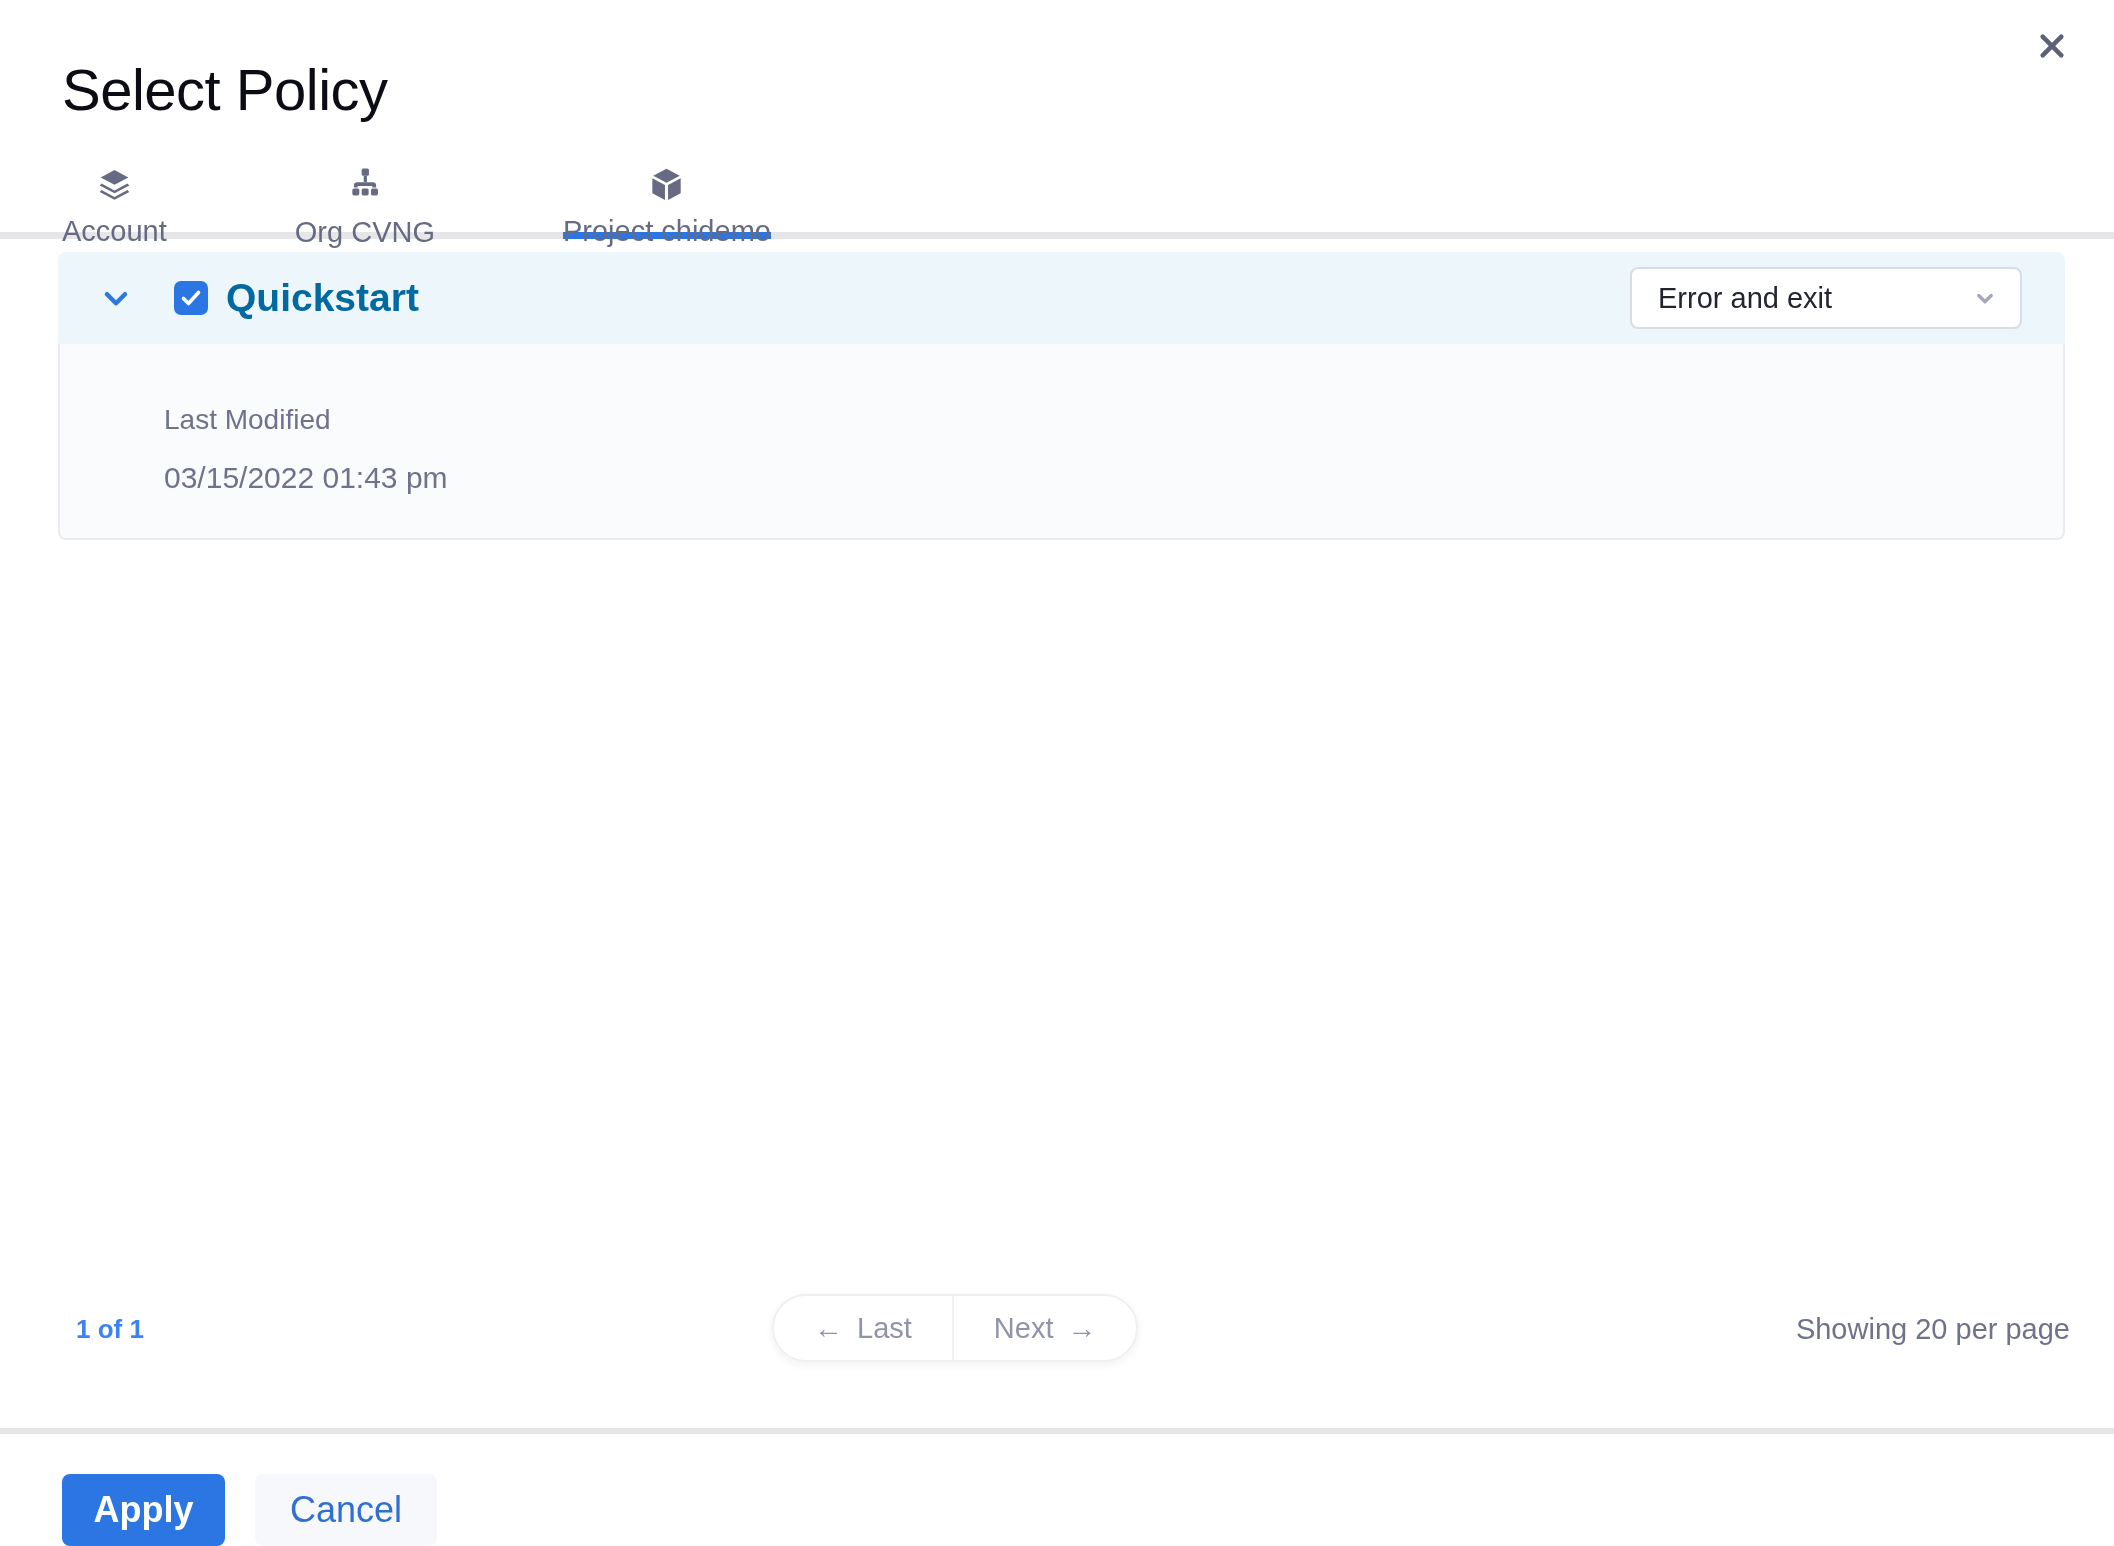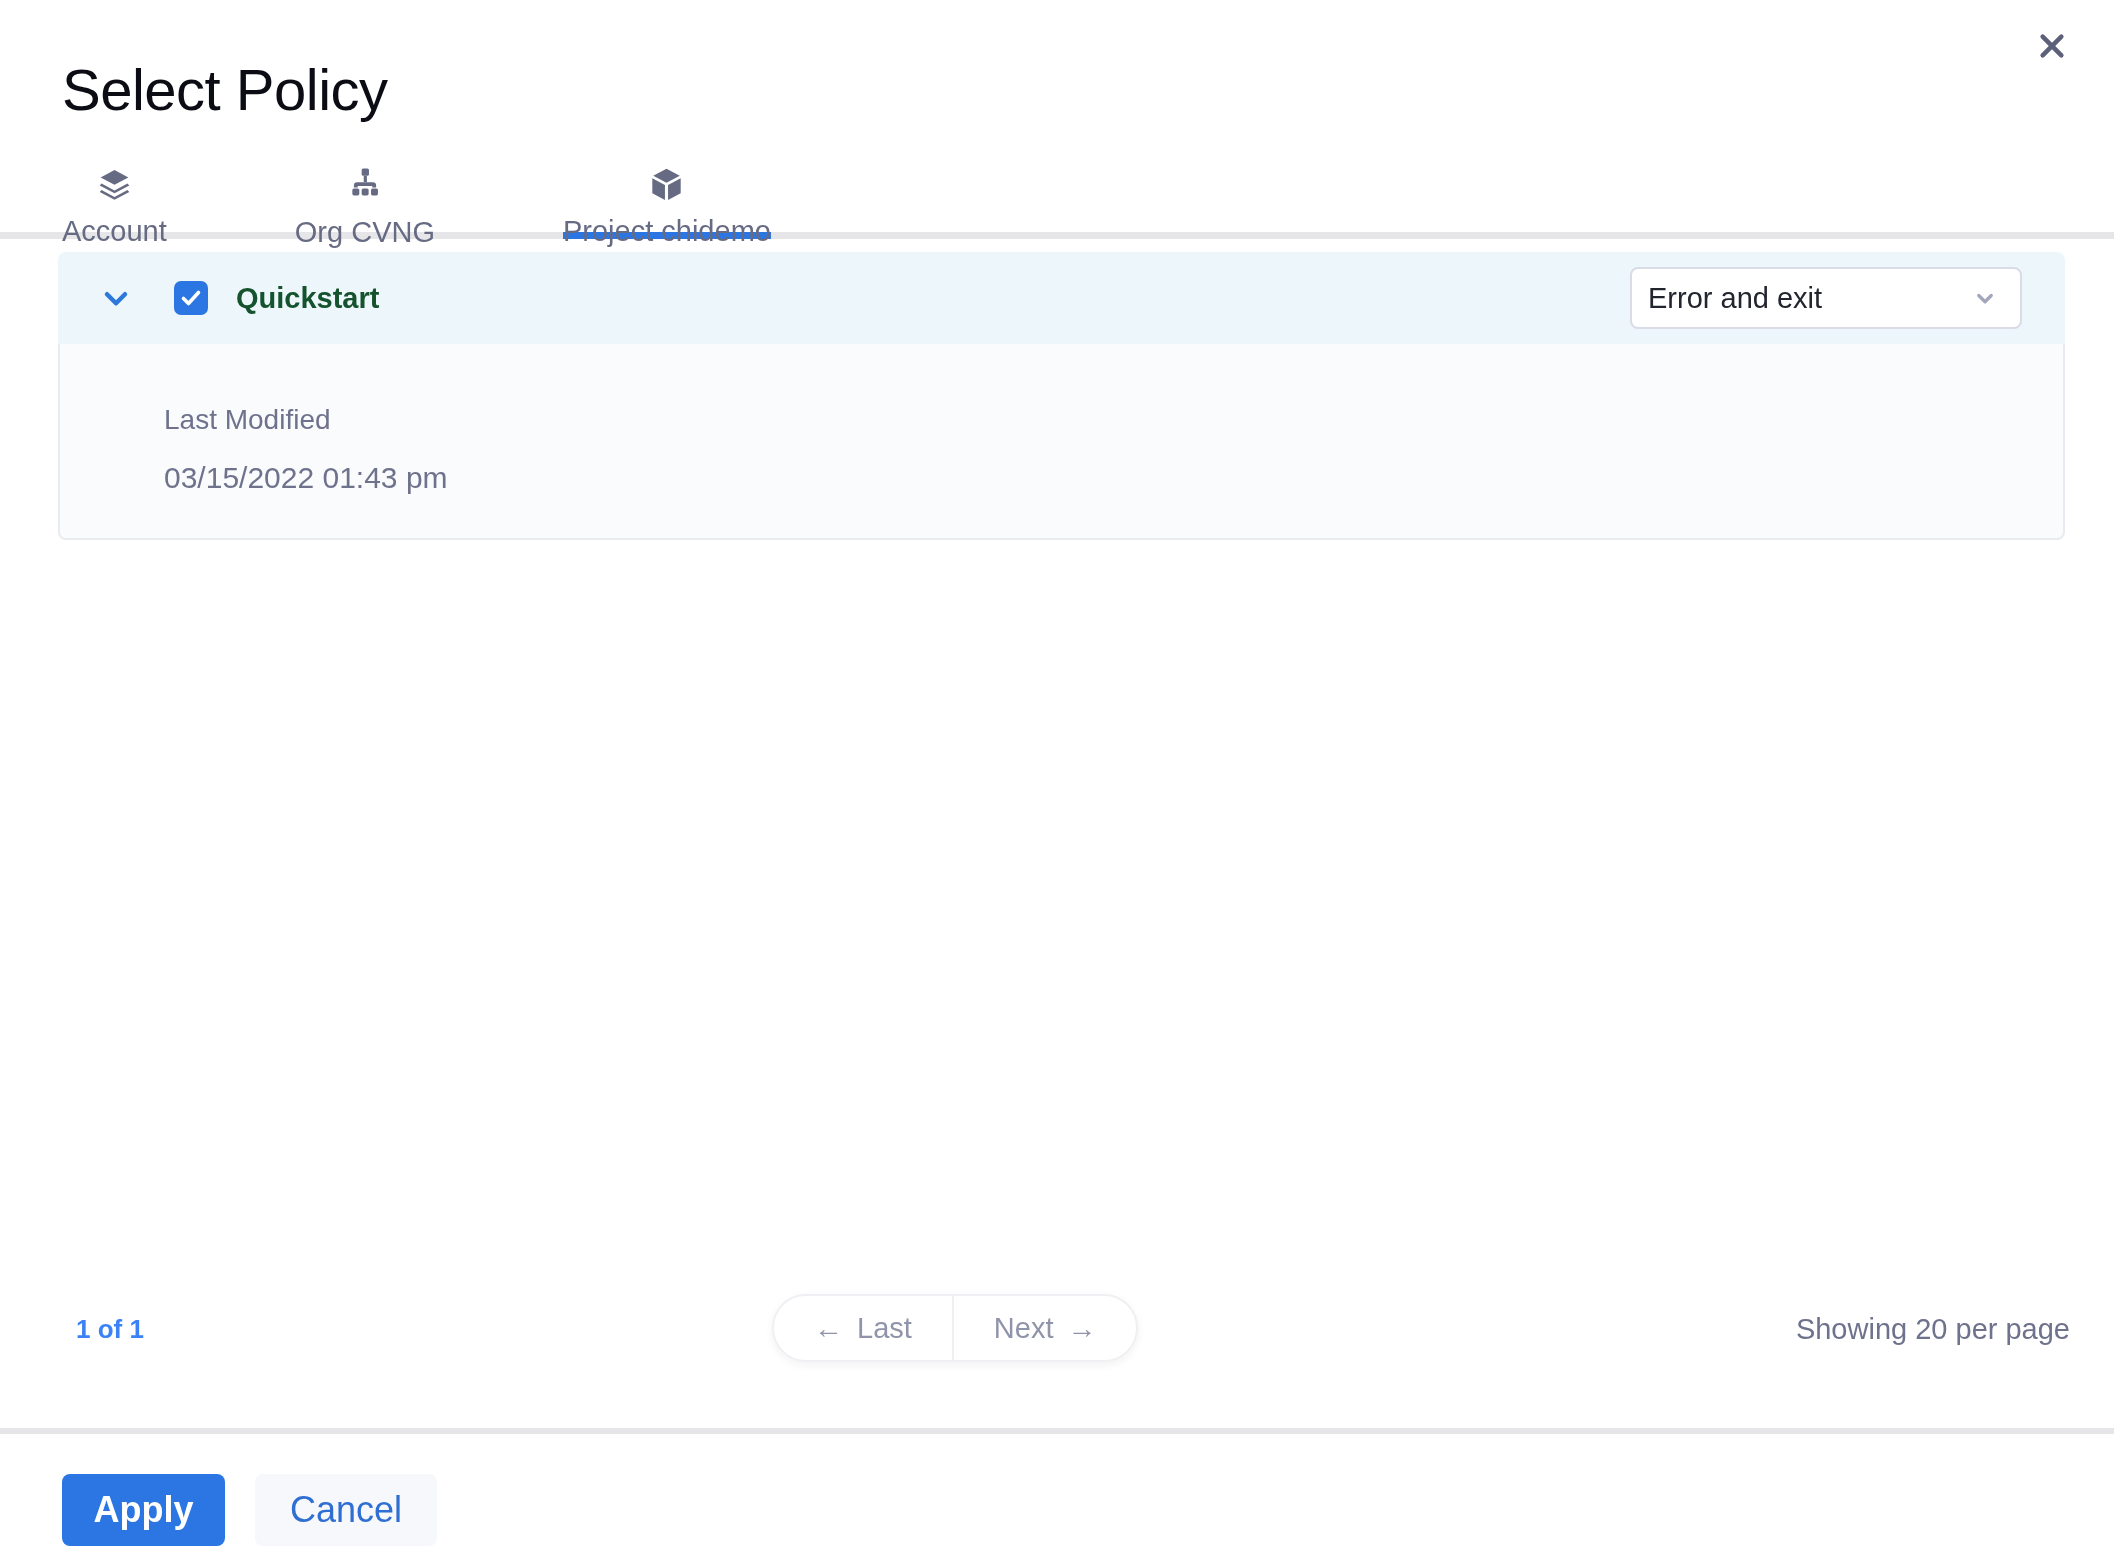--- a/index.html
+++ b/index.html
@@ -53,25 +53,25 @@
     height: 92px; background: var(--header-bg, #edf7fb);
     border-radius: 8px 8px 0 0;
     display: flex; align-items: center; padding: 0 43px 0 38px;
   }
   .expander { width: 40px; display: flex; justify-content: center; cursor: pointer; }
   .checkbox {
     width: 34px; height: 34px; margin-left: 38px;
     background: var(--primary, #2b76e3); border-radius: 7px;
     display: flex; align-items: center; justify-content: center; cursor: pointer;
   }
-  .policy-name { margin-left: 28px; font-size: 29px; font-weight: 700; color: #14532d; }
+  .policy-name { margin-left: 18px; font-size: 39px; font-weight: 700; color: #0369a1; }
   .select {
     margin-left: auto; width: 392px; height: 62px;
     background: #ffffff; border: 2px solid var(--select-border, #d9dbe6); border-radius: 8px;
-    display: flex; align-items: center; padding: 0 20px 0 16px;
+    display: flex; align-items: center; padding: 0 20px 0 26px;
     font-size: 29px; color: #22242e; cursor: pointer;
   }
   .select .chev { margin-left: auto; display: flex; }
   .card-body {
     background: var(--body-bg, #fafbfc);
     border: 2px solid var(--card-border, #e9ebf0); border-top: none;
     border-radius: 0 0 8px 8px;
     height: 196px; padding: 60px 0 0 104px;
   }
   .meta-label { font-size: 28px; color: var(--muted, #6e728c); }

